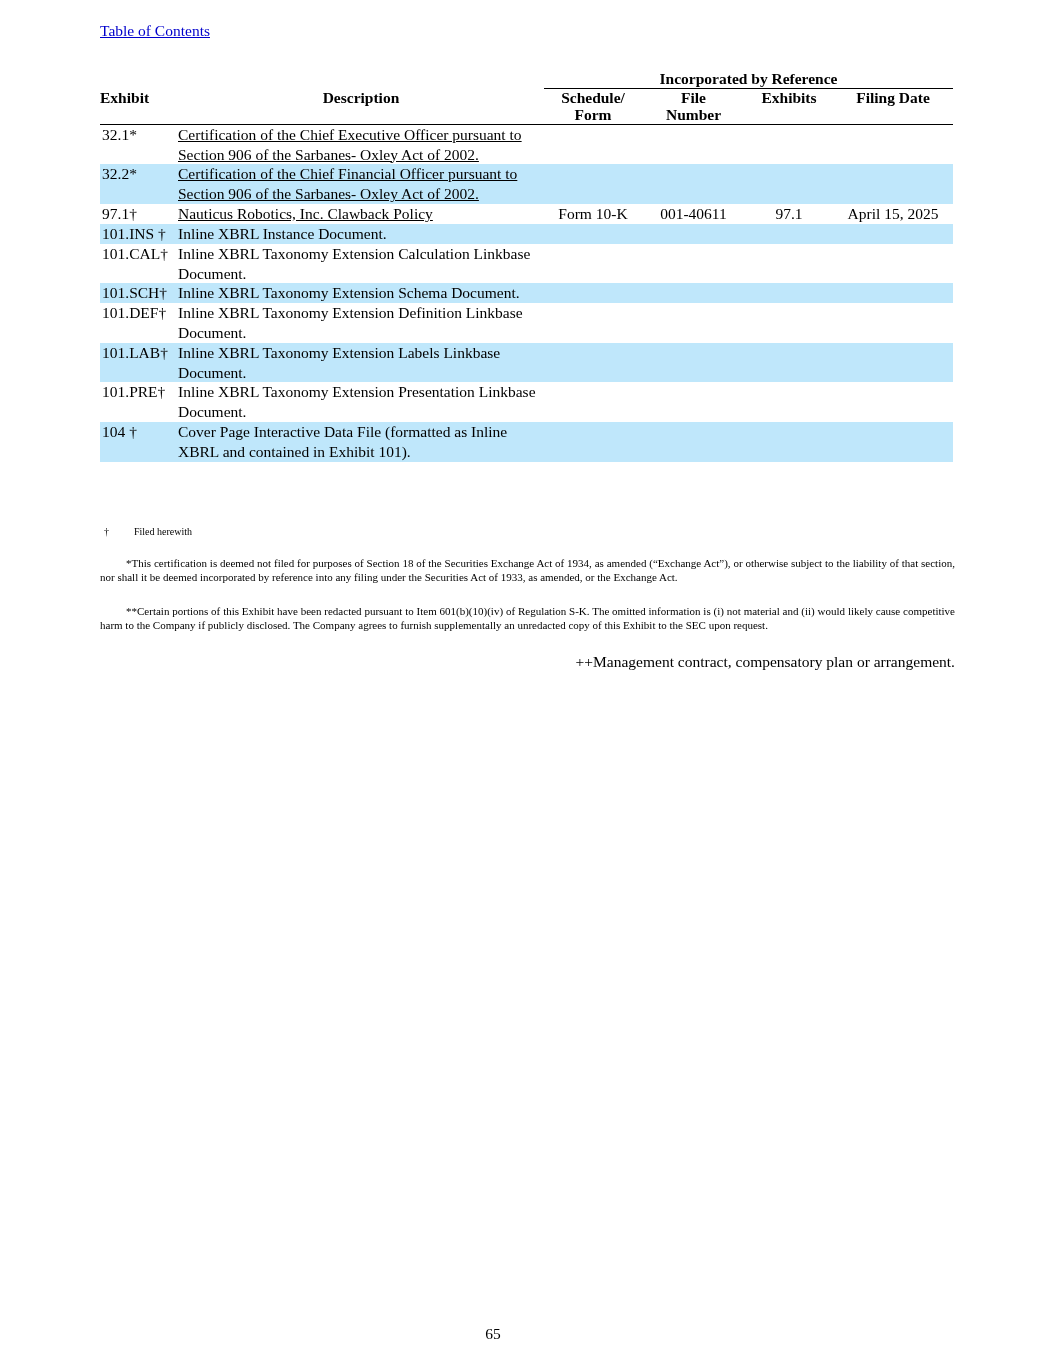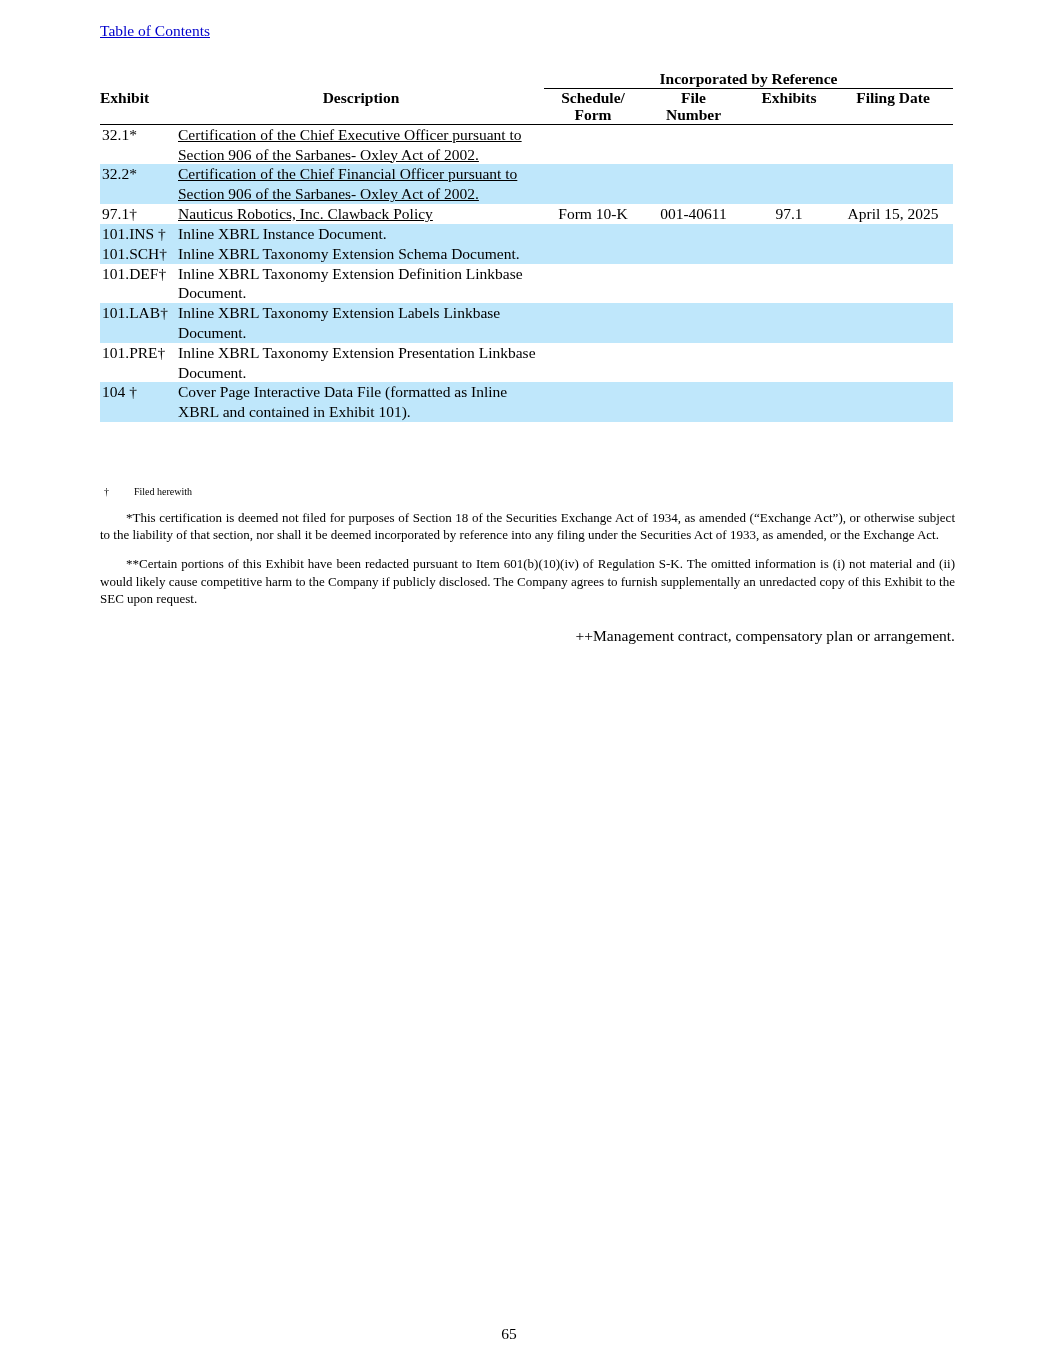--- a/index.html
+++ b/index.html
@@ -85,44 +85,44 @@
     font-size: 10px;
   }
   .fn-dagger .sym {
     display: inline-block;
     width: 34px;
     padding-left: 4px;
     box-sizing: border-box;
   }
   p.para {
     text-align: justify;
-    margin: 12px 0 0 0;
+    margin: 19px 0 0 0;
     text-indent: 26px;
     line-height: 1.32;
-    font-size: 13px;
+    font-size: 11px;
   }
   p.hang {
     text-align: justify;
     margin: 19px 0 0 0;
     padding-left: 30px;
     text-indent: -24px;
     line-height: 1.32;
     font-size: 15.5px;
   }
   p.plain {
     margin: 19px 0 0 0;
     padding-left: 6px;
     line-height: 1.32;
     font-size: 15.5px;
     text-align: right;
   }
   .page-number {
     position: absolute;
     bottom: 22px;
-    left: 16px;
+    left: 0;
     width: 986px;
     text-align: center;
     font-size: 15.5px;
   }
 </style>
 </head>
 <body>
 
 <div class="page">
 
@@ -184,20 +184,28 @@
           <td class="cell num">April 15, 2025</td>
         </tr>
         <tr class="row-alt">
           <td class="cell exhibit">101.INS †</td>
           <td class="cell">Inline XBRL Instance Document.</td>
           <td class="cell num"></td>
           <td class="cell num"></td>
           <td class="cell num"></td>
           <td class="cell num"></td>
         </tr>
+        <tr>
+          <td class="cell exhibit">101.CAL†</td>
+          <td class="cell">Inline XBRL Taxonomy Extension Calculation Linkbase Document.</td>
+          <td class="cell num"></td>
+          <td class="cell num"></td>
+          <td class="cell num"></td>
+          <td class="cell num"></td>
+        </tr>
         <tr class="row-alt">
           <td class="cell exhibit">101.SCH†</td>
           <td class="cell">Inline XBRL Taxonomy Extension Schema Document.</td>
           <td class="cell num"></td>
           <td class="cell num"></td>
           <td class="cell num"></td>
           <td class="cell num"></td>
         </tr>
         <tr>
           <td class="cell exhibit">101.DEF†</td>

